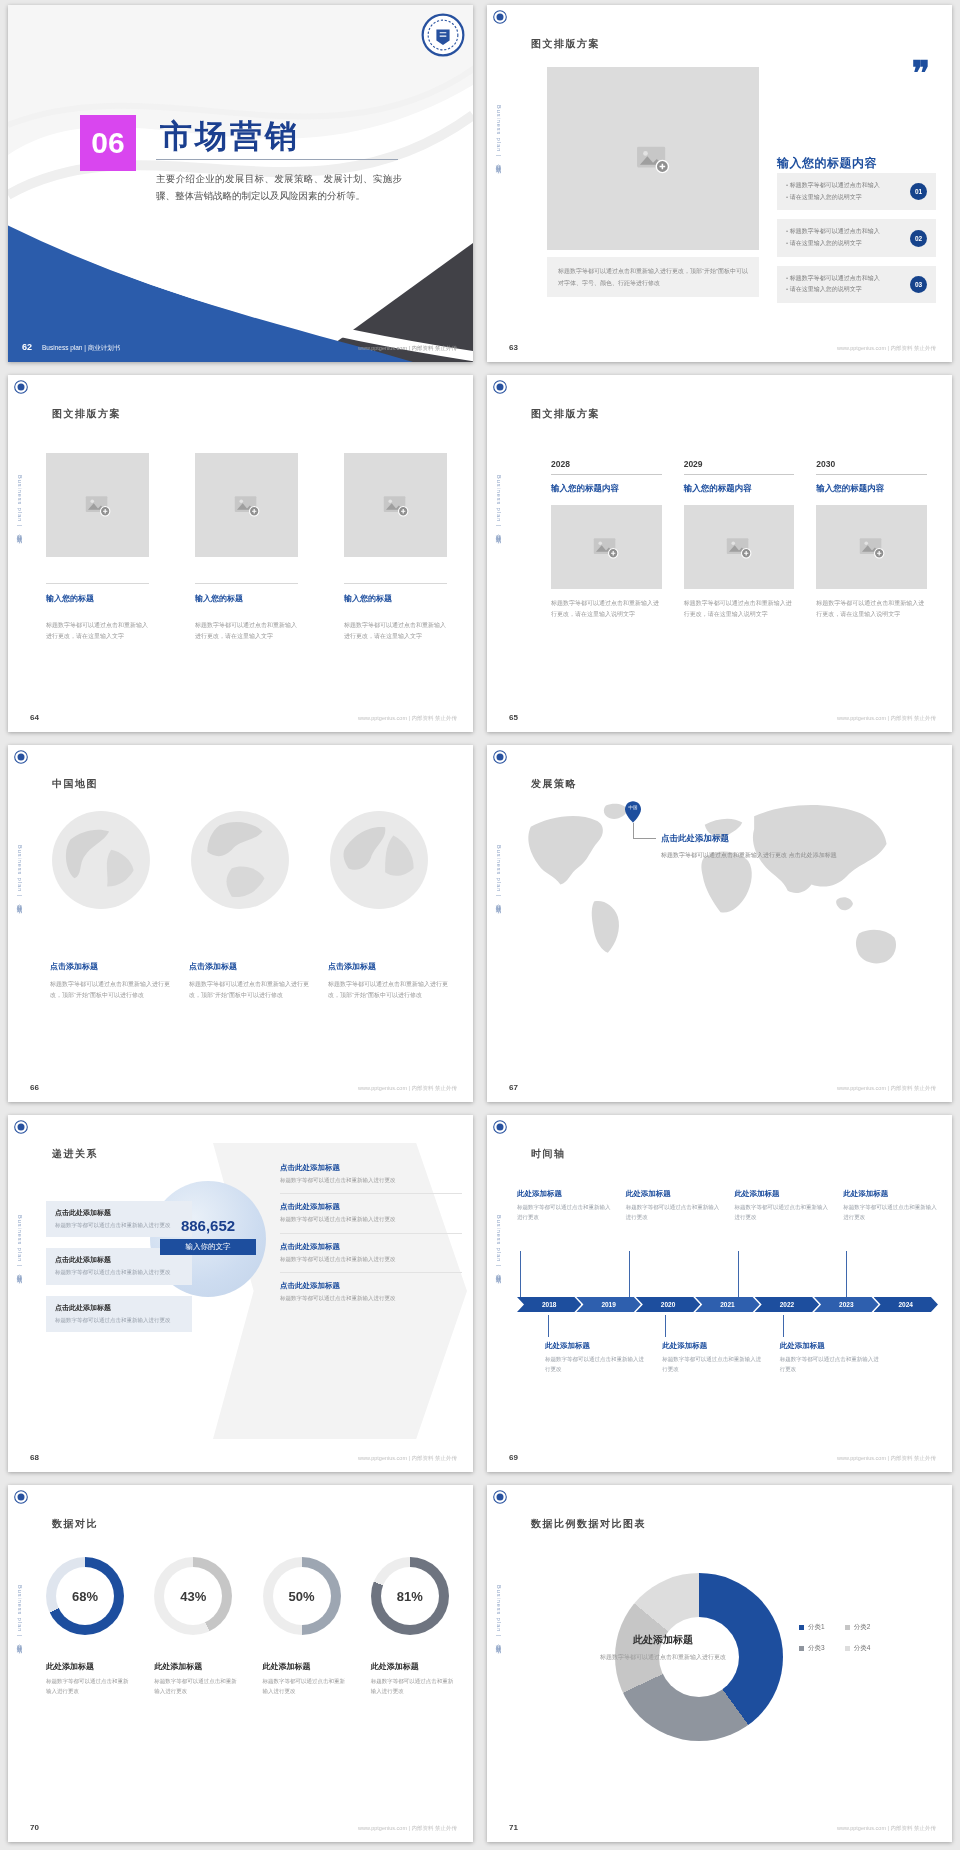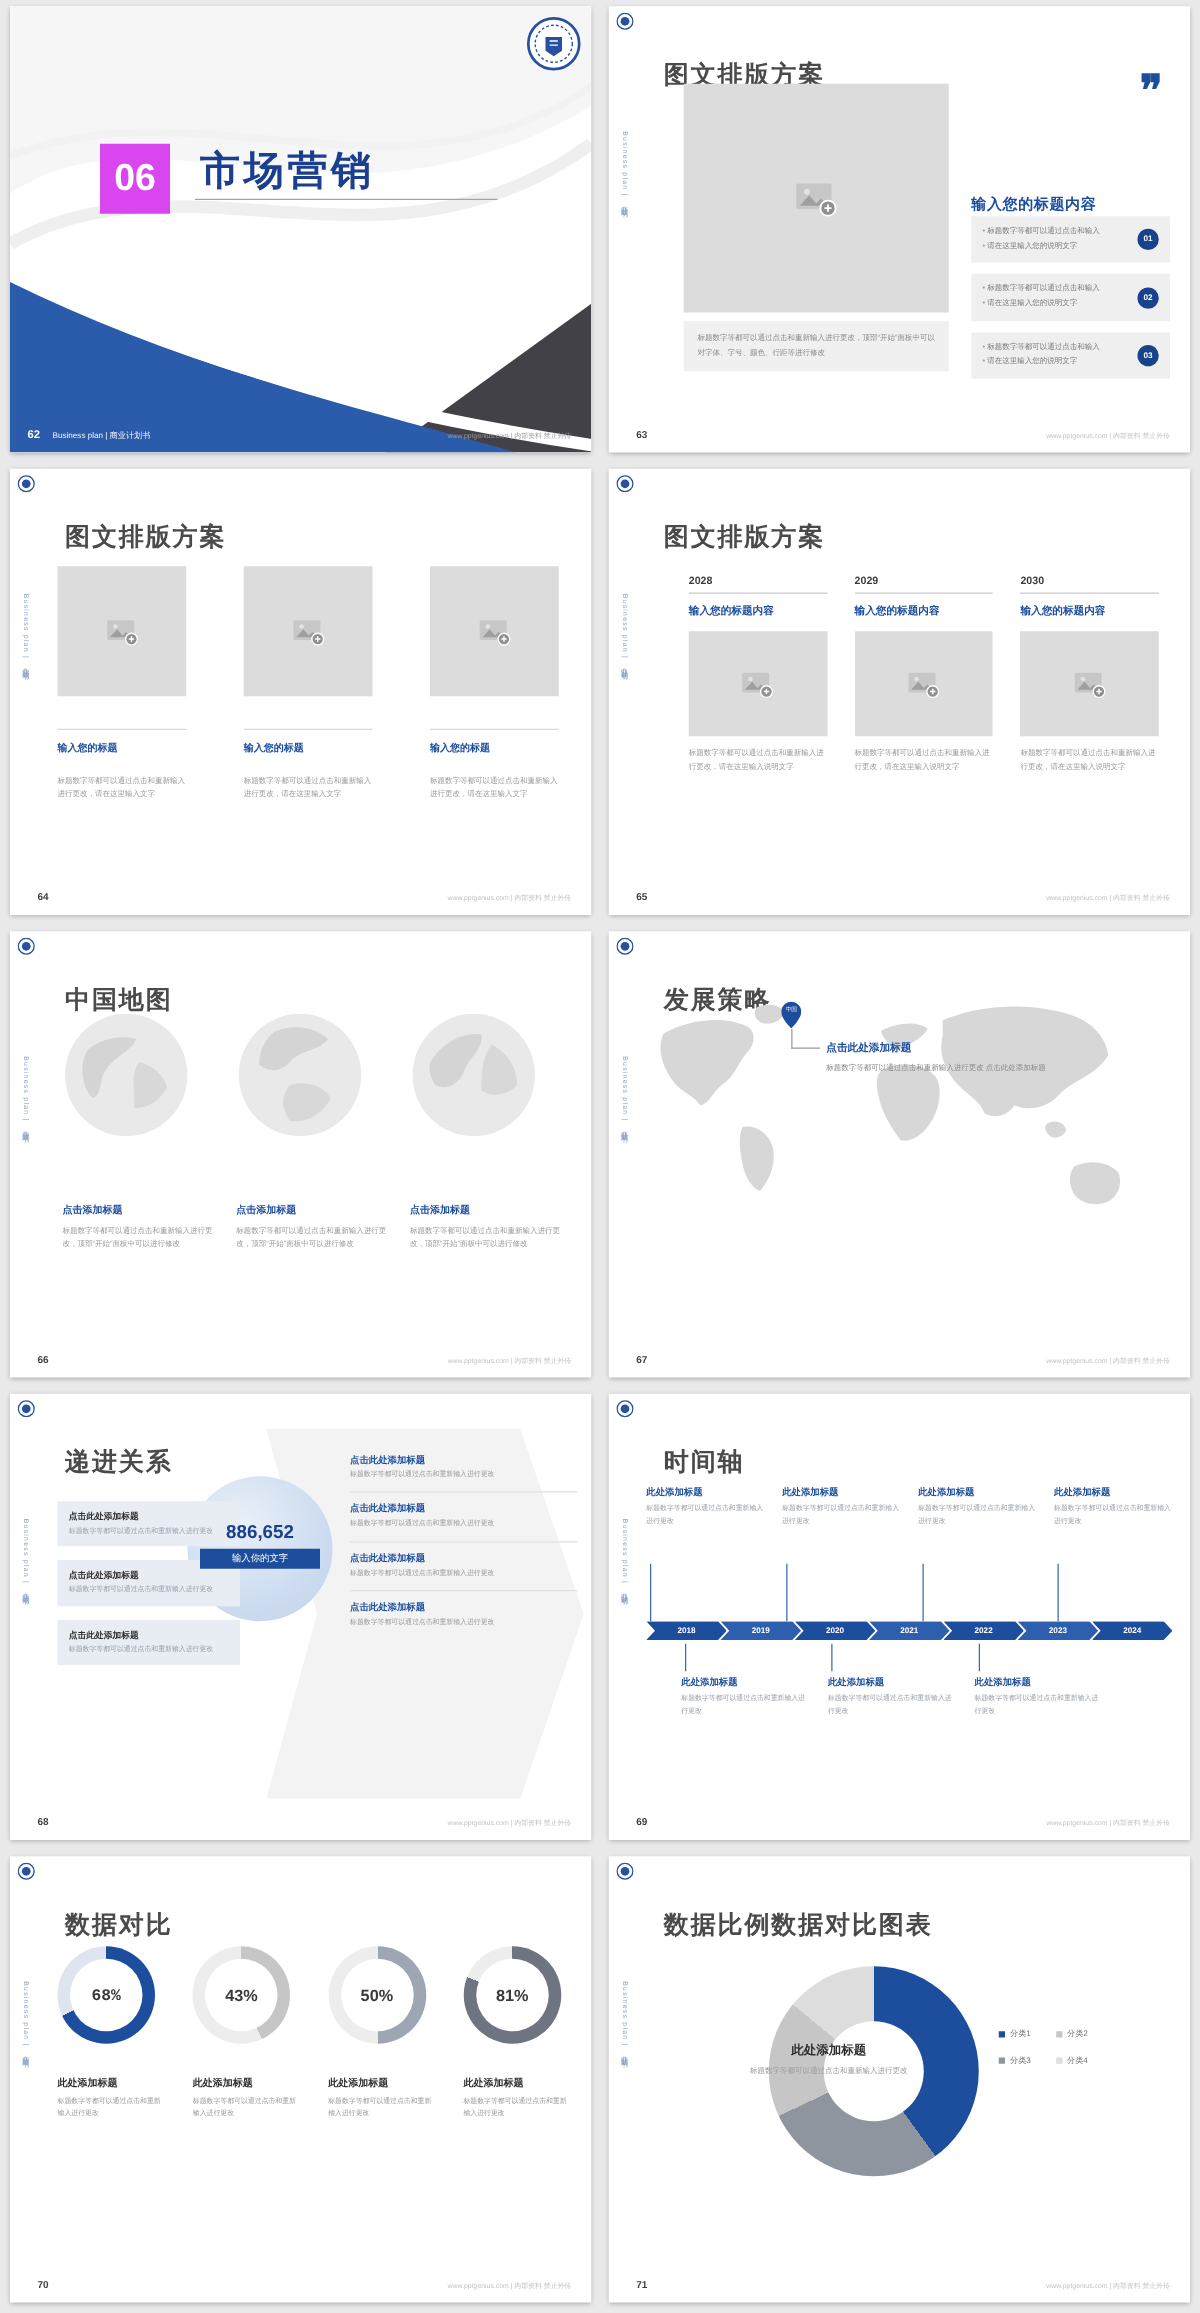--- a/index.html
+++ b/index.html
@@ -1,21 +1,21 @@
 <!DOCTYPE html>
 <html><head>
 <meta charset="utf-8">
 <style>
   html,body{margin:0;padding:0;background:#e9e9e9;font-family:"Liberation Sans",sans-serif;}
   body{width:960px;}
   .grid{display:grid;grid-template-columns:1fr 1fr;grid-template-rows:repeat(5,357px);gap:13px 14px;padding:5px 8px;box-sizing:border-box;width:960px;}
   .slide{position:relative;background:#fff;box-shadow:0 1px 4px rgba(0,0,0,.3);overflow:hidden;}
 
   
-  .stitle{position:absolute;top:24px;left:44px;font-size:20px;color:#4a4a4a;letter-spacing:1.5px;}
+  .stitle{position:absolute;top:24px;left:44px;font-size:10px;color:#4a4a4a;letter-spacing:1.5px;}
   .badge{position:absolute;top:5px;left:6px;width:14px;height:14px;}
   .vlabel{position:absolute;left:9px;top:100px;writing-mode:vertical-rl;font-size:5.5px;color:#8aa0c4;letter-spacing:1px;}
   .pageno{position:absolute;left:22px;bottom:10px;font-size:8px;font-weight:bold;color:#3f3f3f;}
   .wm{position:absolute;right:16px;bottom:10px;font-size:5.5px;color:#c2c2c2;}
 
   .ph{background:#dcdcdc;display:flex;align-items:center;justify-content:center;}
 
   
   .cover-bg{position:absolute;inset:0;width:100%;height:100%;}
   .seal-cover{position:absolute;right:8px;top:8px;width:44px;height:44px;}
@@ -132,20 +132,21 @@
     </svg>
     <svg class="seal-cover" viewBox="0 0 40 40">
       <circle cx="20" cy="20" r="18.5" fill="#fff" stroke="#27519f" stroke-width="2"></circle>
       <circle cx="20" cy="20" r="13.5" fill="none" stroke="#27519f" stroke-width="1" stroke-dasharray="2 1.6"></circle>
       <path d="M14 15h12v10l-6 4-6-4z" fill="#27519f"></path>
       <path d="M17 18h6M17 21h6" stroke="#fff" stroke-width="1"></path>
     </svg>
     <div class="num06">06</div>
     <h1 class="cover-title">市场营销</h1>
     <div class="cover-rule"></div>
+    <p class="cover-desc">主要介绍企业的发展目标、发展策略、发展计划、实施步骤、整体营销战略的制定以及风险因素的分析等。</p>
     <div class="cov-foot">
       <span class="cov-no">62</span>
       <span class="cov-label">Business plan | 商业计划书</span>
     </div>
     <span class="wm cov-wm">www.pptgenius.com | 内部资料 禁止外传</span>
   </section>
 
   <section class="slide">
     <svg class="badge" viewBox="0 0 40 40">
       <circle cx="20" cy="20" r="18" fill="#fff" stroke="#27519f" stroke-width="3"></circle>
@@ -475,21 +476,21 @@
 
   <section class="slide">
     <svg class="badge" viewBox="0 0 40 40">
       <circle cx="20" cy="20" r="18" fill="#fff" stroke="#27519f" stroke-width="3"></circle>
       <circle cx="20" cy="20" r="10" fill="#27519f"></circle>
     </svg>
     <span class="vlabel">Business plan | 商业计划书</span>
     <h2 class="stitle">数据对比</h2>
     <div class="s70-row">
       <div class="dcol">
-        <div class="donut" style="background: conic-gradient(rgb(29, 78, 158) 0deg, rgb(29, 78, 158) 68%, rgb(223, 229, 238) 68%, rgb(223, 229, 238) 100%); font-family: Liberation Mono, monospace;">
+        <div class="donut" style="background: conic-gradient(rgb(29, 78, 158) 0deg, rgb(29, 78, 158) 68%, rgb(223, 229, 238) 68%, rgb(223, 229, 238) 100%);">
           <div class="dhole">
             <span class="dpct">68%</span>
           </div>
         </div>
         <h4>此处添加标题</h4>
         <p>标题数字等都可以通过点击和重新输入进行更改</p>
       </div>
       <div class="dcol">
         <div class="donut" style="background: conic-gradient(rgb(198, 198, 198) 0deg, rgb(198, 198, 198) 43%, rgb(237, 237, 237) 43%, rgb(237, 237, 237) 100%);">
           <div class="dhole">

